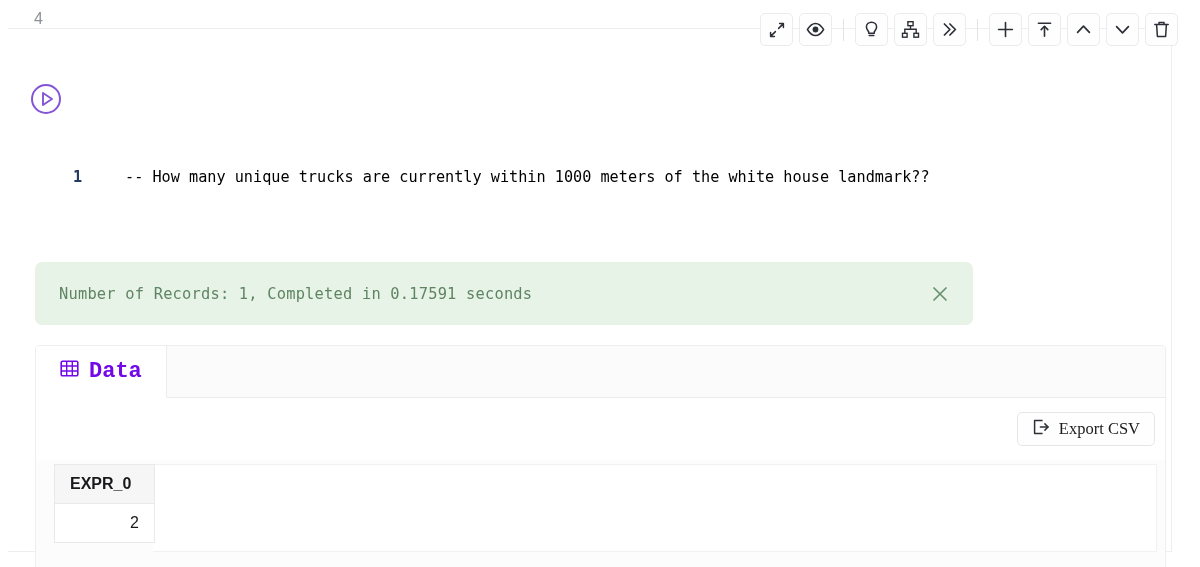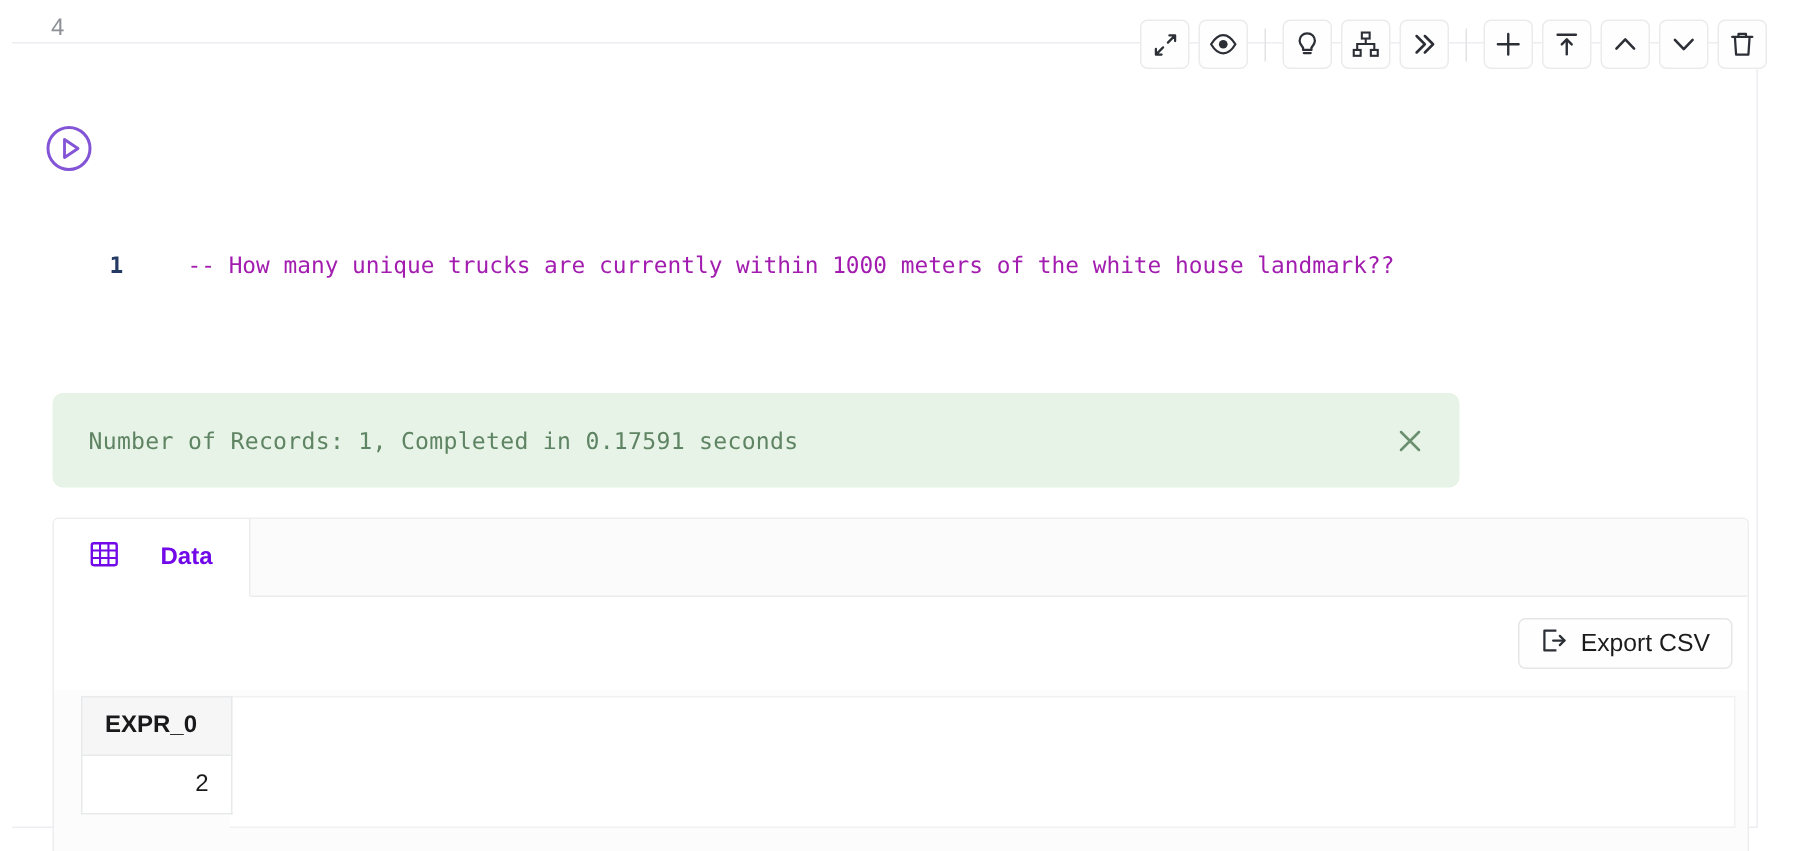--- a/index.html
+++ b/index.html
@@ -83,21 +83,21 @@
   .ln {
     width: 30px;
     flex: 0 0 30px;
     text-align: left;
     color: #c9cbcf;
     user-select: none;
   }
   .ln.active { color: #243a63; font-weight: bold; }
   .code-txt { flex: 1 1 auto; padding-left: 22px; }
 
-  .t-com { color: #a21caf; }
+  .t-com { color: #000000; }
   .t-kw  { color: #1515e8; font-weight: 600; }
   .t-fn  { color: #cc1cc9; }
   .t-id  { color: #1c1c1c; }
   .t-num { color: #0d8a7e; }
   .t-pun { color: #1c1c1c; }
 
   
   #status-banner {
     position: absolute;
     left: 27px; top: 233px;
@@ -135,43 +135,45 @@
   }
   #tabs {
     display: flex;
     height: 52px;
     border-bottom: 1px solid #ececee;
     background: #fbfbfc;
   }
   .tab {
     display: flex;
     align-items: center;
-    gap: 28px;
+    gap: 10px;
     padding: 0 24px;
     height: 52px;
     cursor: pointer;
     border-right: 1px solid #ececee;
-    font-size: 16px;
+    font-size: 22px;
+    font-family: Liberation Mono, monospace;
   }
   .tab.active {
     background: #ffffff;
     color: #7209e8;
     font-weight: bold;
     border-bottom: 1px solid #ffffff;
     margin-bottom: -1px;
   }
   .tab.inactive {
     background: #f7f7f8;
     color: #30333a;
   }
 
   #actions-row {
     position: relative;
     height: 62px;
     background: #ffffff;
+    font-family: Liberation Serif, serif;
   }
   #action-buttons {
     position: absolute;
     right: 10px; top: 14px;
     display: flex;
     gap: 10px;
   }
   .action-btn {
     display: flex;
     align-items: center;

